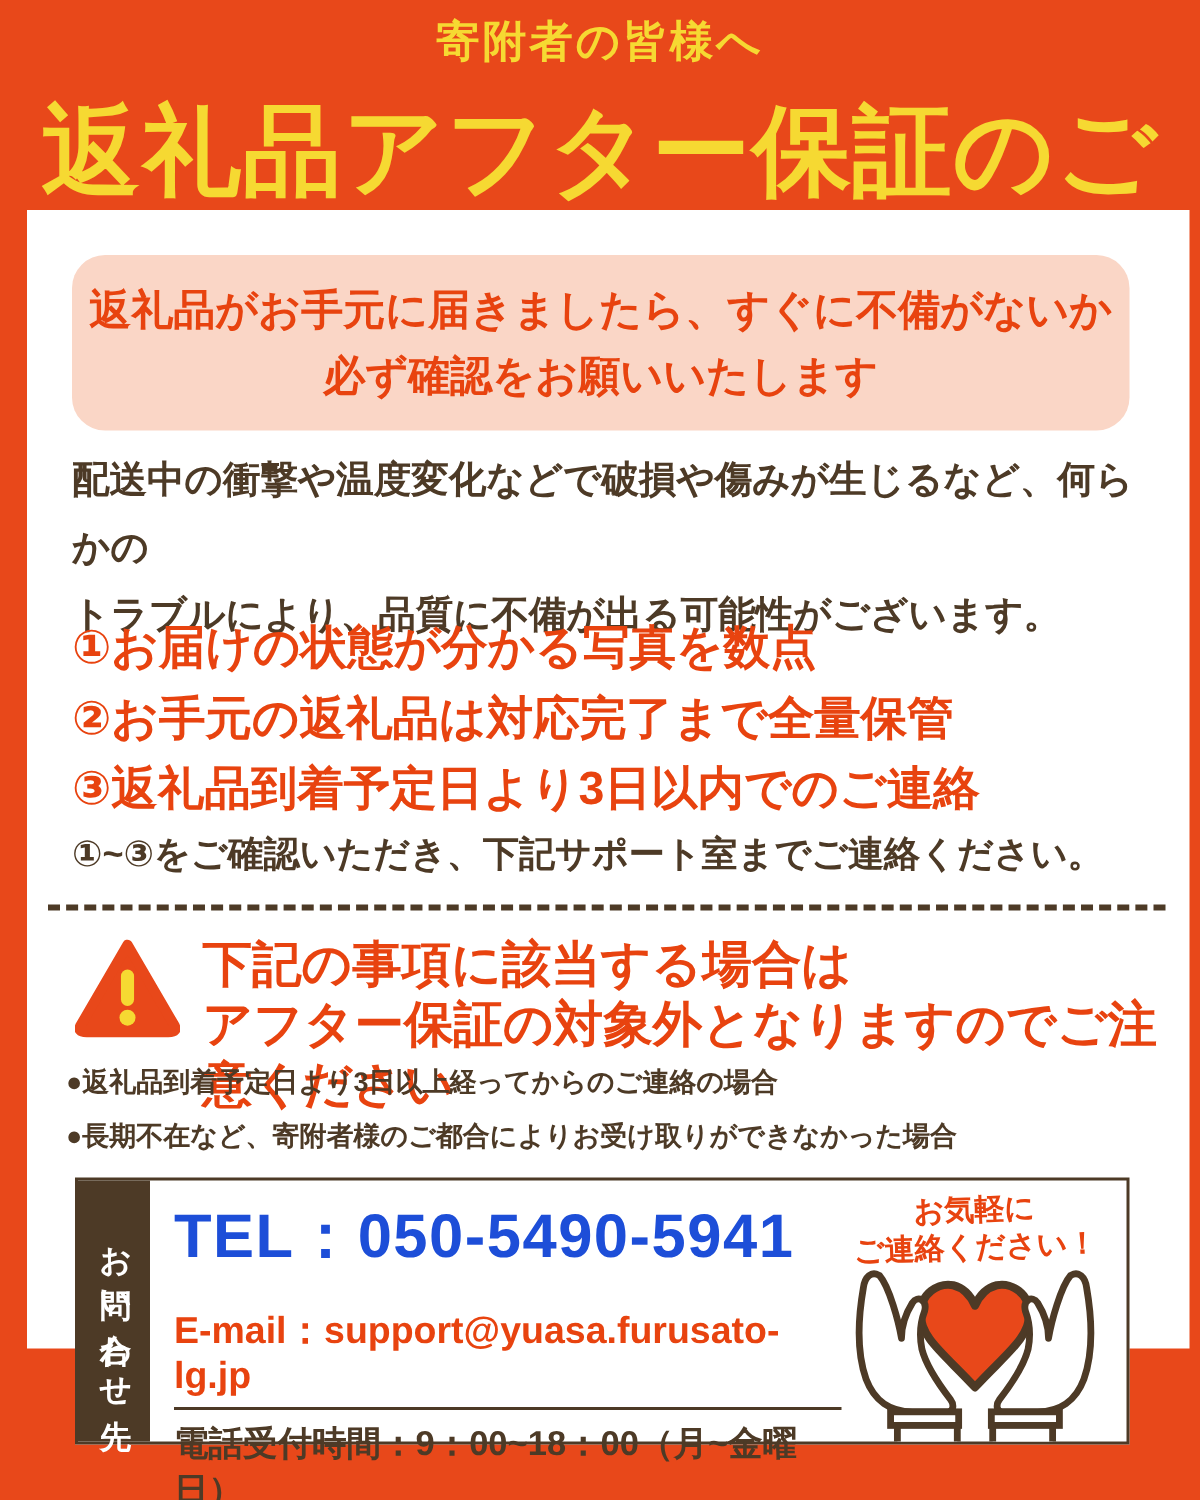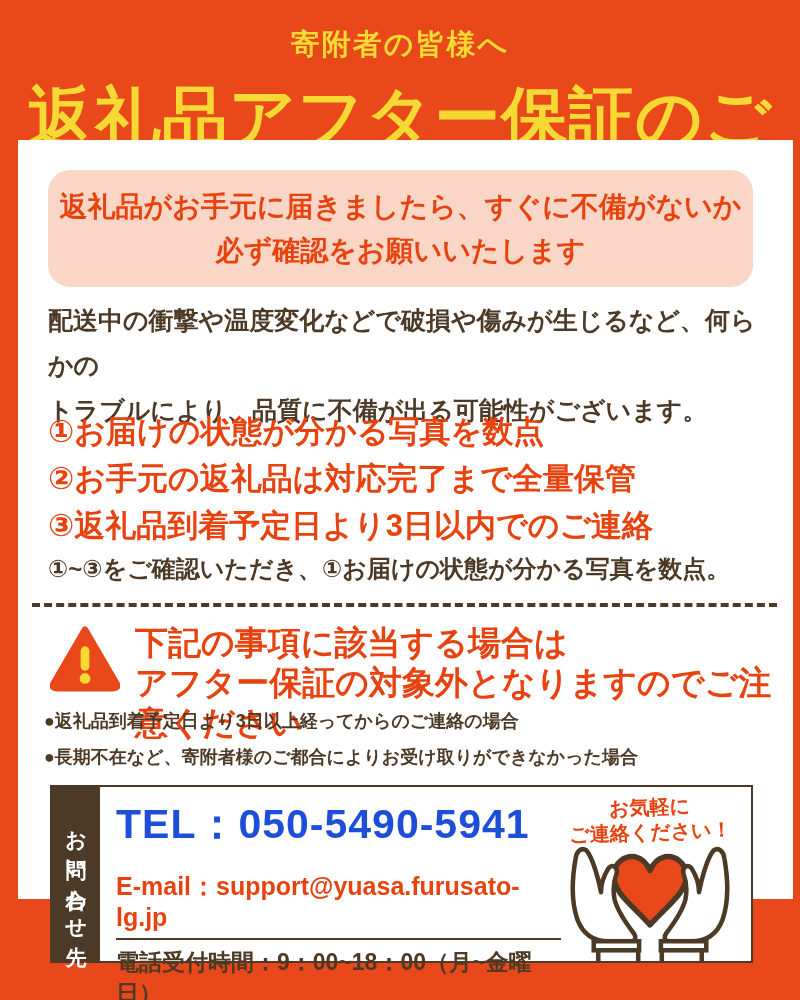--- a/index.html
+++ b/index.html
@@ -8,21 +8,21 @@
     font-family: "Liberation Sans", "DejaVu Sans", sans-serif;
     background: #E8481A;
     position: relative;
     overflow: hidden;
   }
   .page { position: absolute; inset: 0; }
 
   
   .header { position: absolute; top: 0; left: 0; width: 800px; height: 140px; text-align: center; }
   .header-subtitle {
-    margin-top: 25px;
+    margin-top: 8px;
     font-size: 29px; font-weight: bold; color: #F6D932; letter-spacing: 2px;
   }
   .header-title {
     margin-top: 8px;
     font-size: 66px; font-weight: bold; color: #F6D932; letter-spacing: 1px;
   }
 
   
   .panel {
     position: absolute; left: 18px; top: 140px; width: 775px; height: 759px;
@@ -128,21 +128,21 @@
       <div>配送中の衝撃や温度変化などで破損や傷みが生じるなど、何らかの</div>
       <div>トラブルにより、品質に不備が出る可能性がございます。</div>
     </div>
 
     <div class="steps">
       <div>①お届けの状態が分かる写真を数点</div>
       <div>②お手元の返礼品は対応完了まで全量保管</div>
       <div>③返礼品到着予定日より3日以内でのご連絡</div>
     </div>
 
-    <div class="confirm-note">①~③をご確認いただき、①お届けの状態が分かる写真を数点。</div>
+    <div class="confirm-note">①~③をご確認いただき、下記サポート室までご連絡ください。</div>
 
     <div class="divider"></div>
 
     <div class="warning">
       <svg class="warning-icon" viewBox="0 0 72 70">
         <path d="M36 5 L68 60 Q71 65 64 65 L8 65 Q1 65 4 60 Z" fill="#E8481A" stroke="#E8481A" stroke-width="7" stroke-linejoin="round"></path>
         <rect x="31.5" y="22" width="9" height="25" rx="4.5" fill="#F6D932"></rect>
         <circle cx="36" cy="55" r="5.5" fill="#F6D932"></circle>
       </svg>
       <div class="warning-text">

